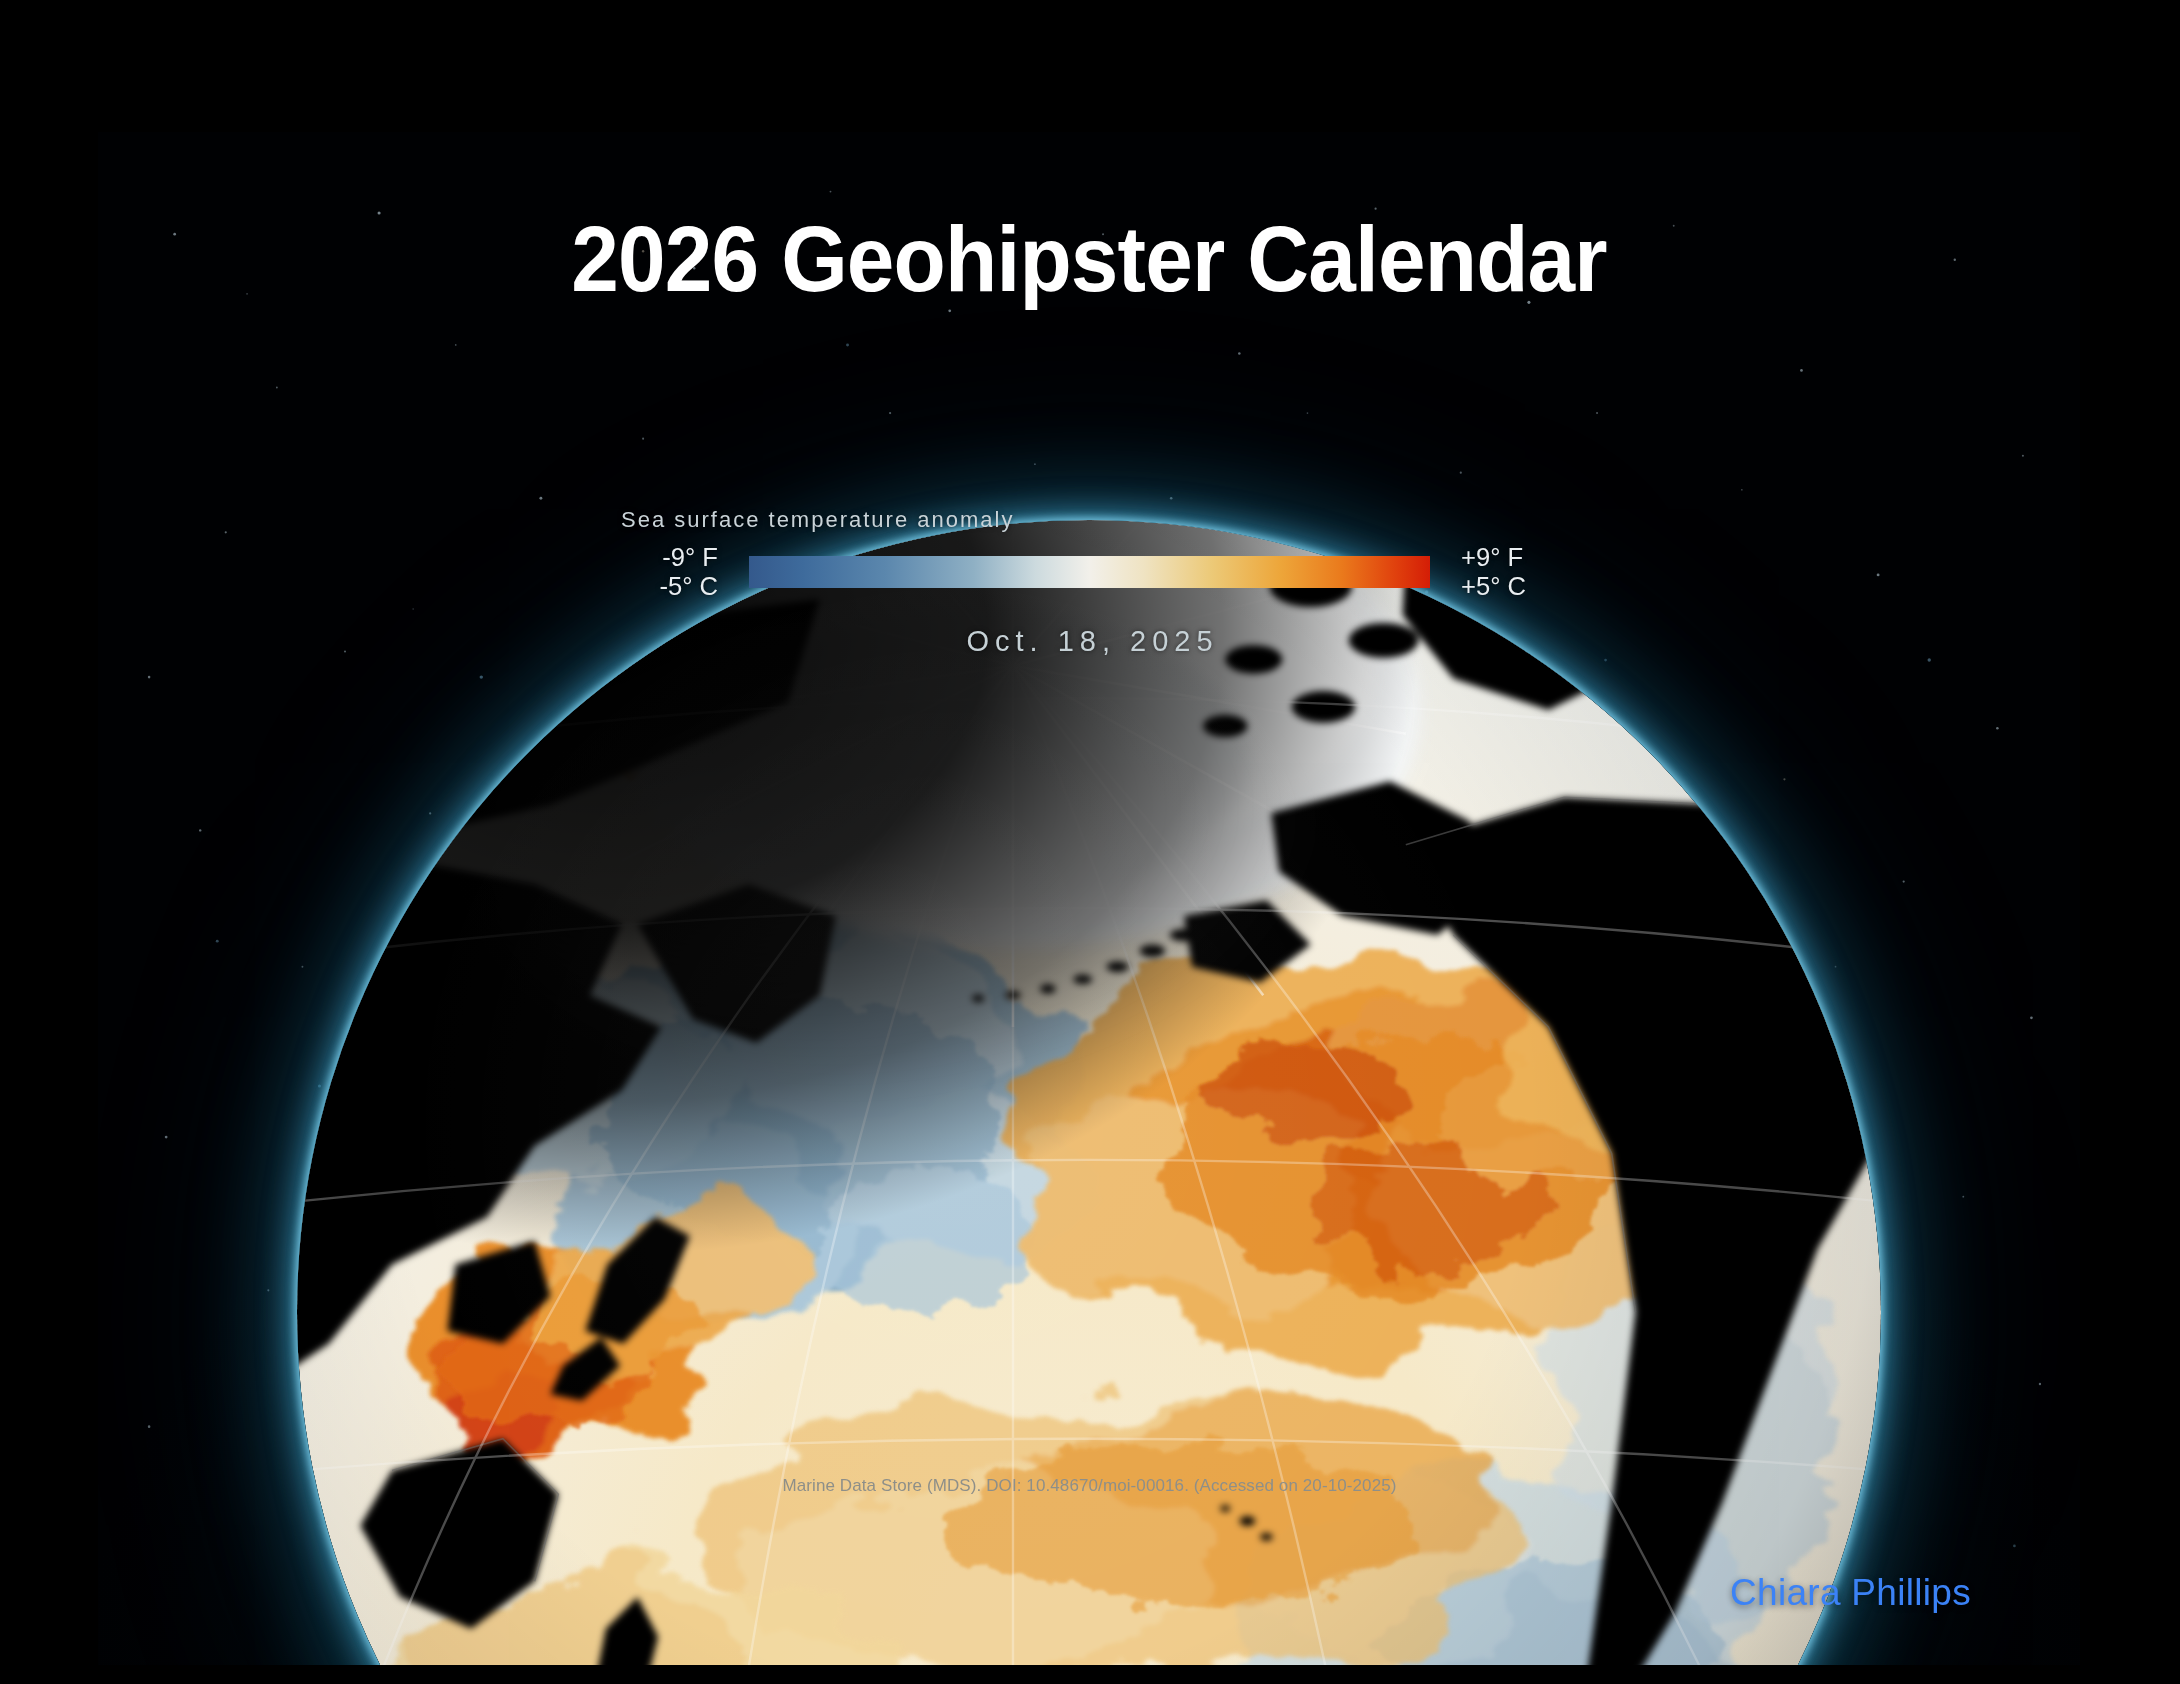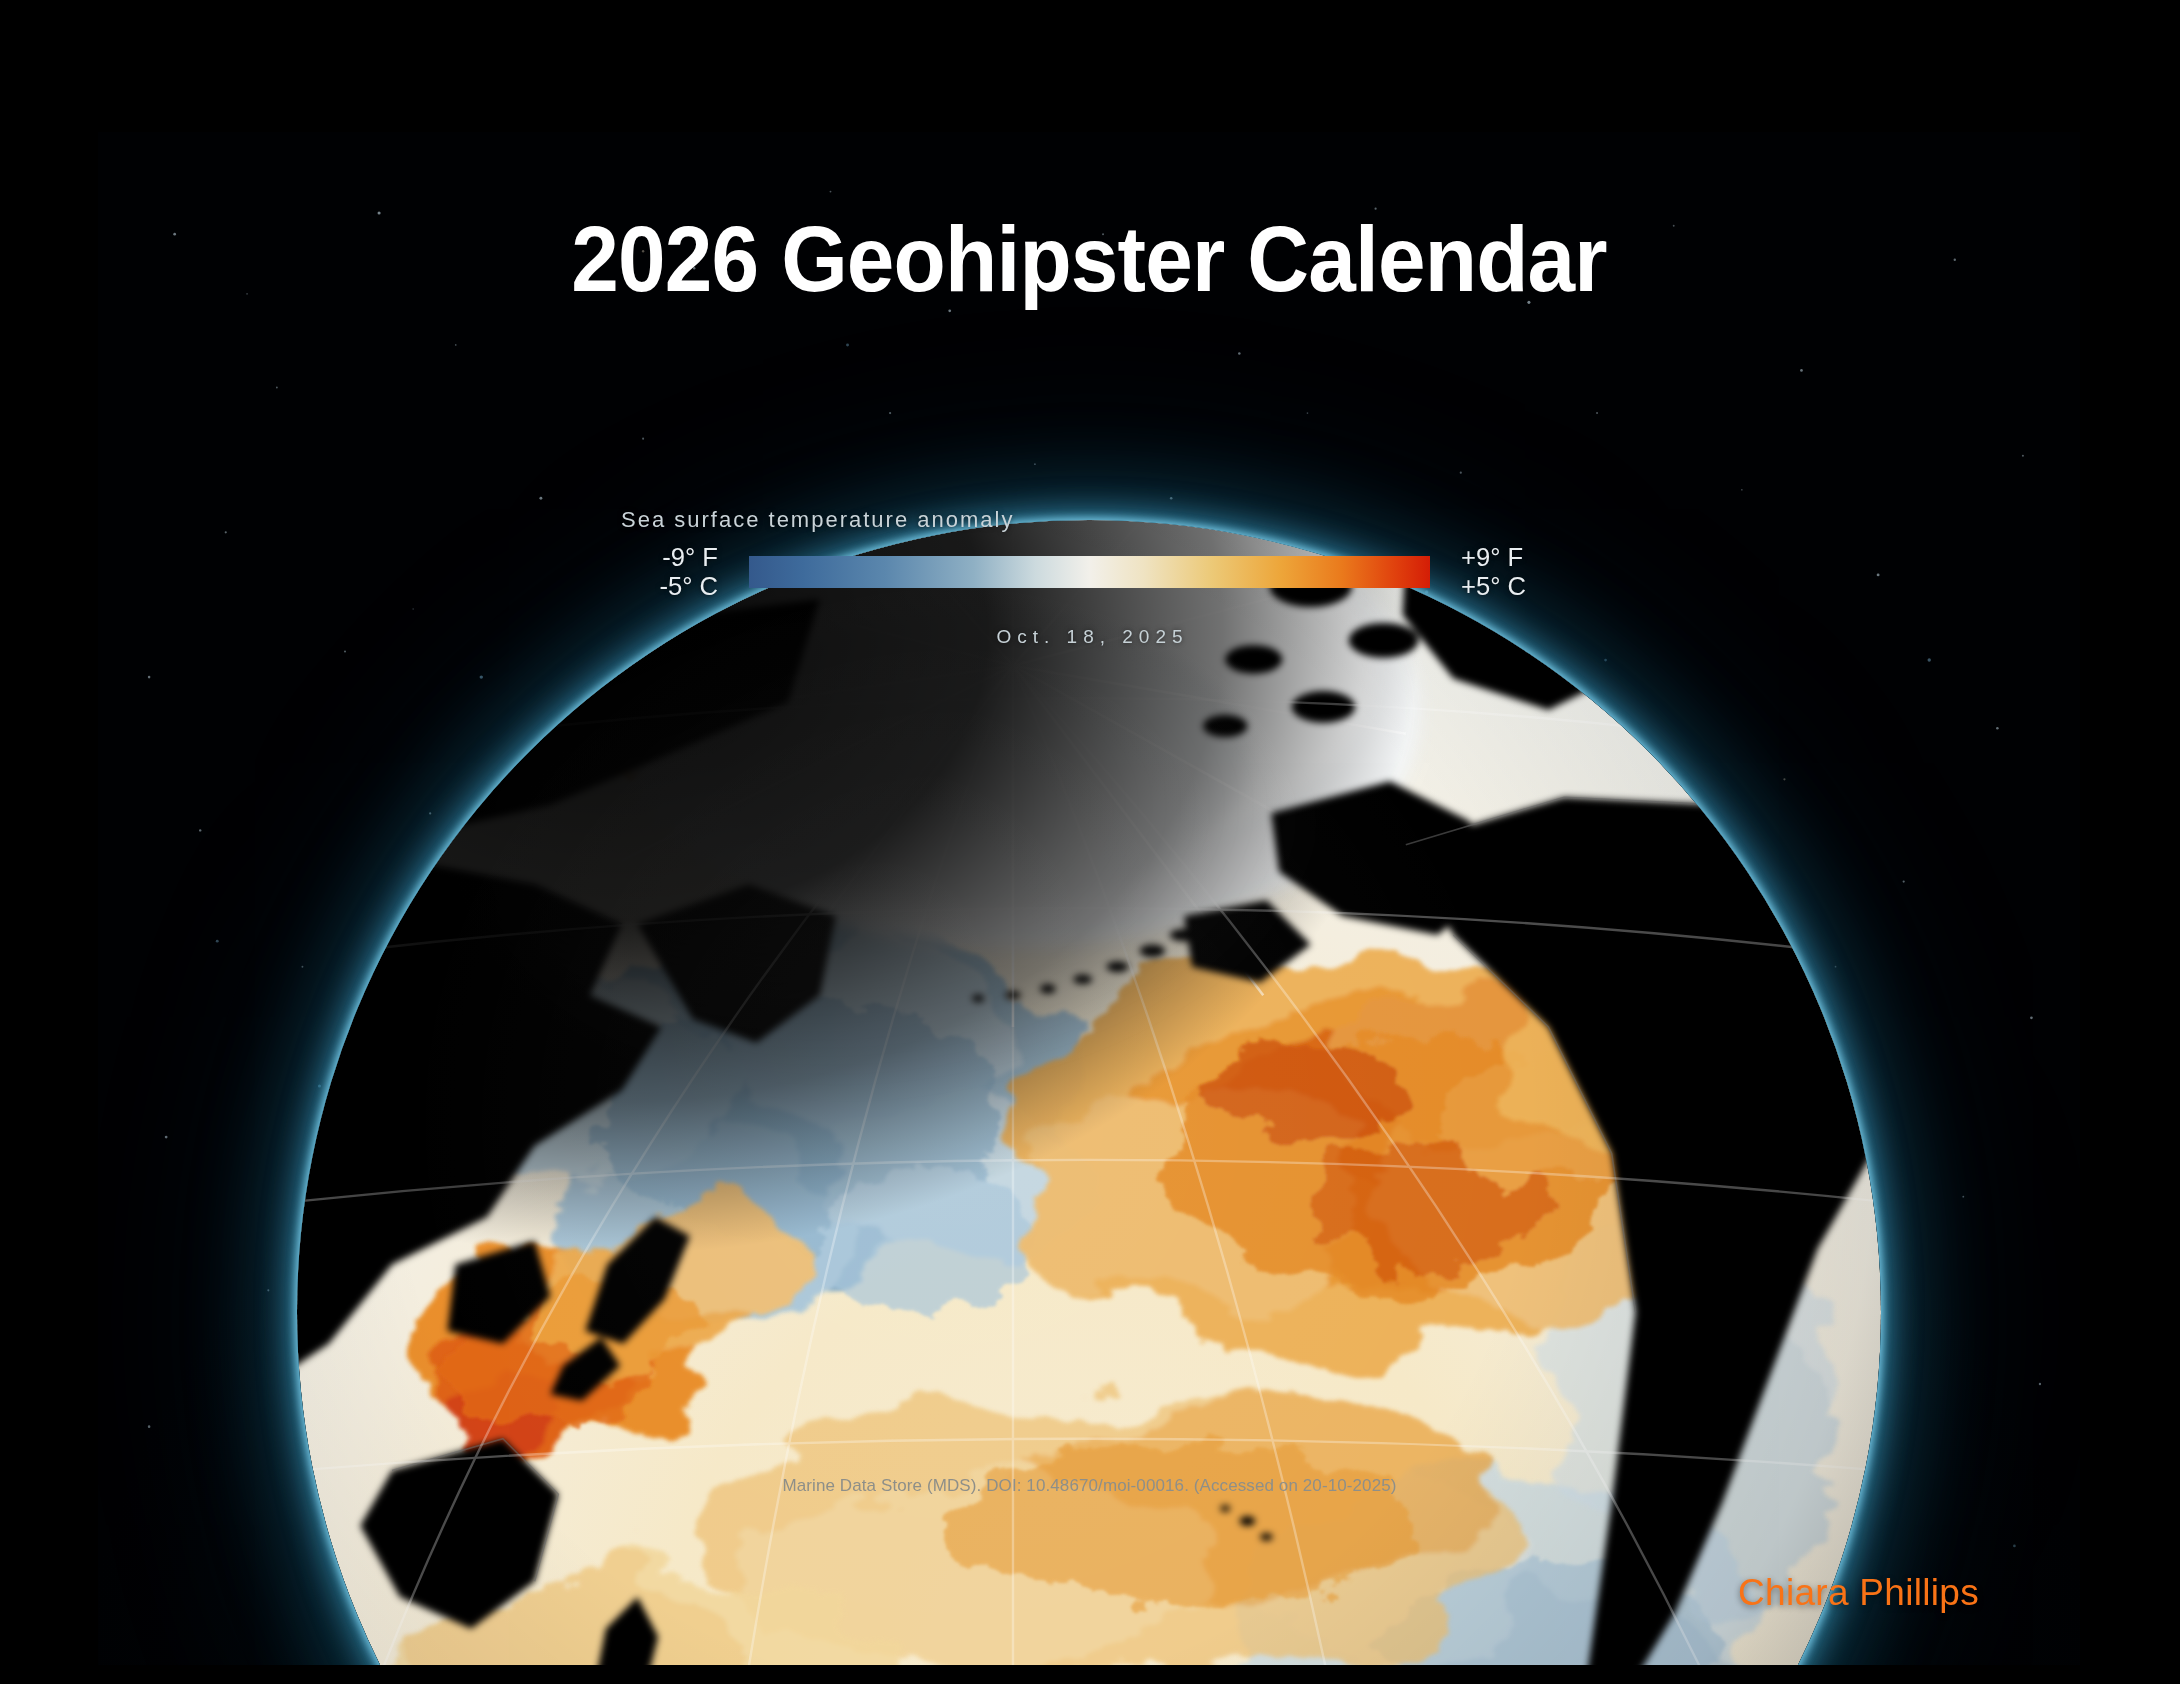--- a/index.html
+++ b/index.html
@@ -224,21 +224,21 @@
         #ecc977 68%,
         #eda63a 78%,
         #ea7a1c 87%,
         #e0400d 95%,
         #d41d06 100%);
   }
 
   .legend-date {
     text-align: center;
     color: #c6d1d6;
-    font-size: 19px;
+    font-size: 29px;
     font-weight: 400;
     letter-spacing: 6px;
     text-indent: 6px;
     margin-top: 25.6px;
     line-height: 1;
     text-shadow: 0 0 5.1px rgba(0,0,0,0.6);
   }
 
   
   .attribution {
@@ -250,23 +250,23 @@
     text-align: center;
     color: #8e8f89;
     font-size: 17px;
     line-height: 1.62;
     letter-spacing: 0.1px;
   }
   .attribution div { white-space: nowrap; }
 
   .credit {
     position: absolute;
-    right: 101px;
+    right: 109px;
     bottom: 51px;
-    color: #f97316;
+    color: #3b82f6;
     font-size: 37px;
     font-weight: 400;
     letter-spacing: 0.3px;
     text-shadow: 0 1.7px 6.8px rgba(0,0,0,0.45);
   }
 </style>
 </head>
 <body>
 
 <div class="page">

